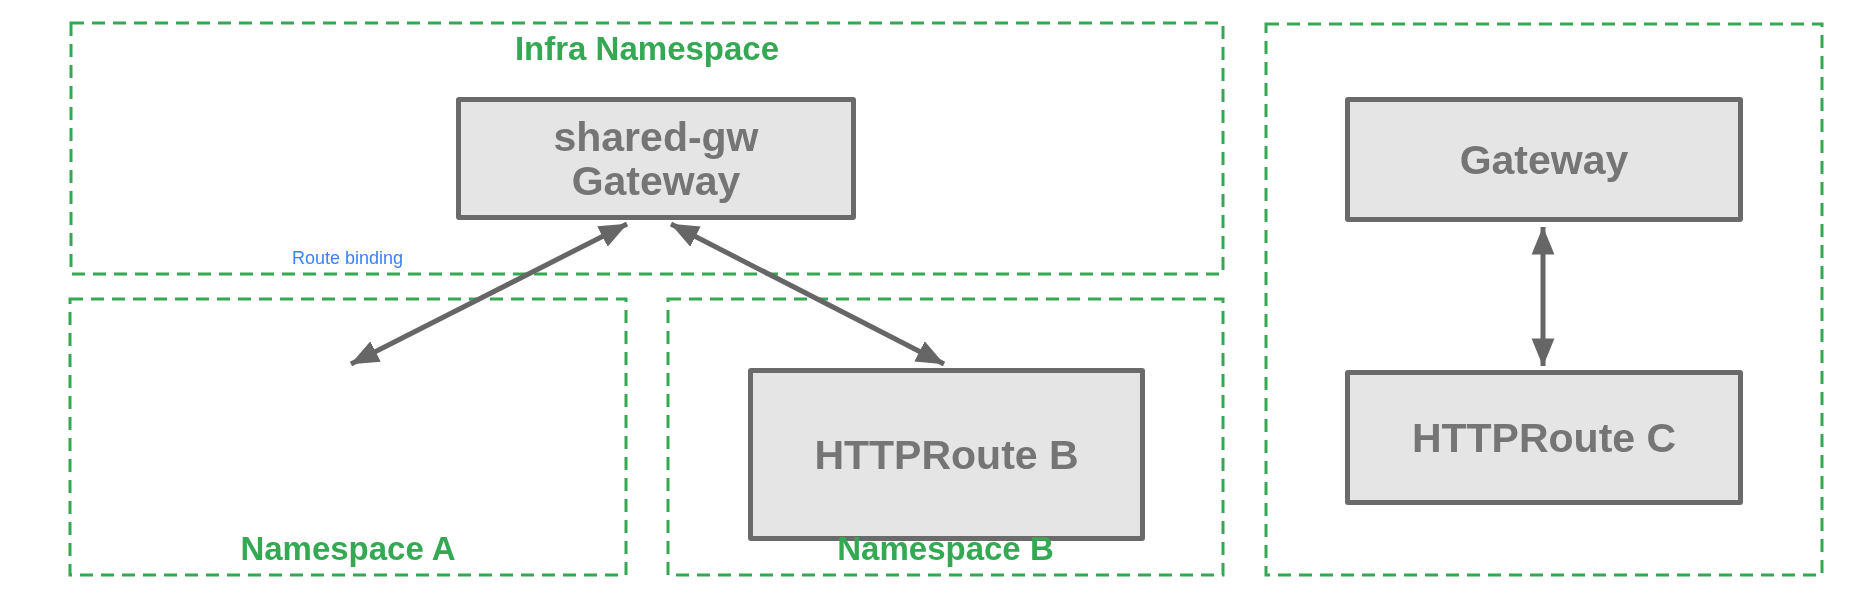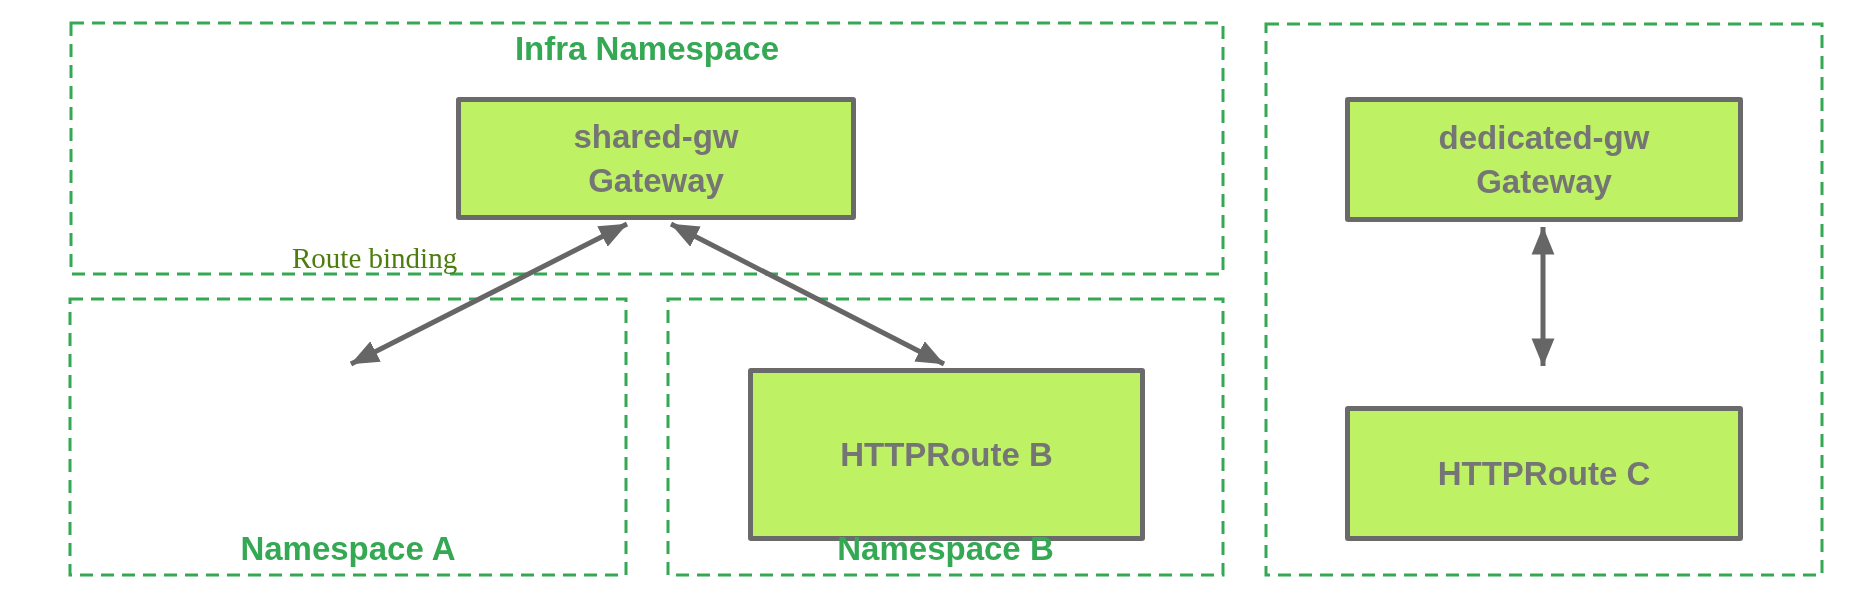--- a/index.html
+++ b/index.html
@@ -14,52 +14,51 @@
   .overlay {
     position: absolute;
     left: 0; top: 0;
     width: 1860px;
     height: 600px;
     display: block;
   }
   .node {
     position: absolute;
     box-sizing: border-box;
-    background: #bef264;
+    background: #e5e5e5;
     border: 5px solid #6a6a6a;
     border-radius: 3px;
     display: flex;
     flex-direction: column;
     align-items: center;
     justify-content: center;
     text-align: center;
     color: #757575;
     font-weight: bold;
-    font-size: 33px;
+    font-size: 41px;
     line-height: 44px;
     z-index: 2;
   }
   .ns-label {
     position: absolute;
     text-align: center;
     color: #34a853;
     font-weight: bold;
     font-size: 33px;
     line-height: 38px;
     z-index: 3;
   }
   .annotation {
     position: absolute;
-    color: #4d7c0f;
+    color: #3b82f6;
     font-weight: normal;
-    font-size: 29px;
+    font-size: 18px;
     line-height: 30px;
     white-space: nowrap;
     z-index: 3;
-    font-family: Liberation Serif, serif;
   }
 </style>
 </head>
 <body>
 
 <div class="canvas">
 
   <svg class="overlay" width="1860" height="600" viewBox="0 0 1860 600" xmlns="http://www.w3.org/2000/svg">
     <defs>
       <marker id="ah" viewBox="0 0 6 6" markerWidth="5.6" markerHeight="5.6" refX="5.9" refY="3" orient="auto-start-reverse" markerUnits="strokeWidth">
@@ -79,26 +78,25 @@
 
   <div class="ns-label" style="left:71px; top:30px; width:1152px;">Infra Namespace</div>
   <div class="ns-label" style="left:70px; top:530px; width:556px;">Namespace A</div>
   <div class="ns-label" style="left:668px; top:530px; width:555px;text-align:center;">Namespace B</div>
 
   <div class="node" style="left:456px; top:97px; width:400px; height:123px;">
     <span>shared-gw</span>
     <span>Gateway</span>
   </div>
   <div class="node" style="left:1345px; top:97px; width:398px; height:125px;">
-    <span>dedicated-gw</span>
     <span>Gateway</span>
   </div>
 
   <div class="node" style="left:748px; top:368px; width:397px; height:173px;">
     <span>HTTPRoute B</span>
   </div>
-  <div class="node" style="left:1345px; top:370px; width:398px; height:135px;margin-top:36px;">
+  <div class="node" style="left:1345px; top:370px; width:398px; height:135px;">
     <span>HTTPRoute C</span>
   </div>
 
   <div class="annotation" style="left:292px; top:243px;">Route binding</div>
 
 </div>
 
 </body></html>

